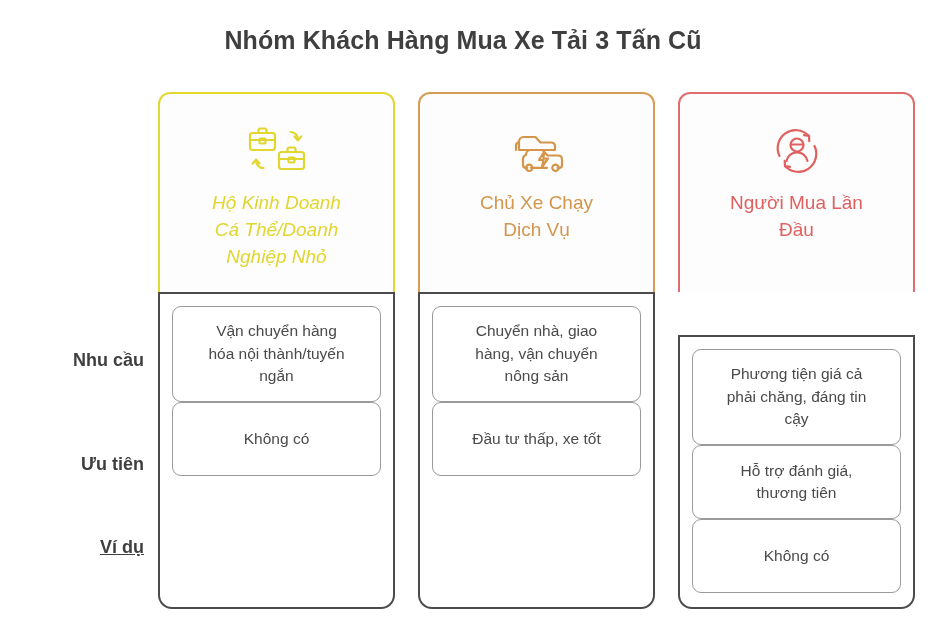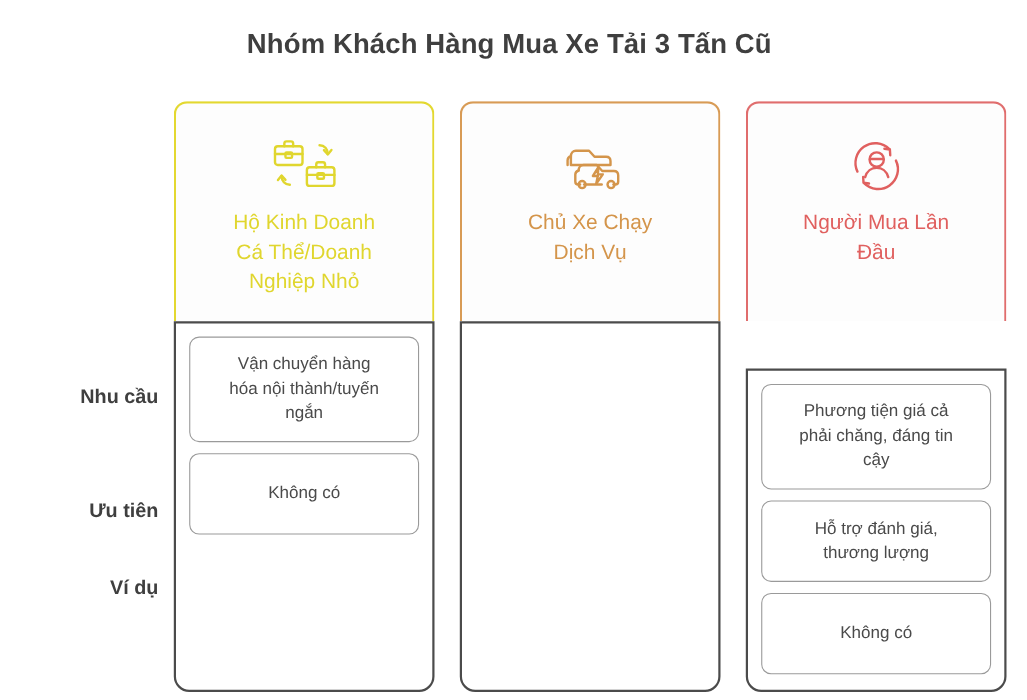--- a/index.html
+++ b/index.html
@@ -51,38 +51,38 @@
     position: absolute;
     right: 14px;
     font-size: 18px;
     font-weight: bold;
     color: #3f3f3f;
     white-space: nowrap;
     text-align: right;
   }
   .rowlabel.r0 { top: 58px; }
   .rowlabel.r1 { top: 162px; }
-  .rowlabel.r2 { top: 232px; }
+  .rowlabel.r2 { top: 245px; text-decoration: underline; }
 
   
   .headcard {
     grid-row: 1;
     border-width: 2px;
     border-style: solid;
     border-bottom: none;
     border-radius: 12px 12px 0 0;
     background: #fdfdfd;
     display: flex;
     flex-direction: column;
     align-items: center;
     justify-content: flex-start;
     box-sizing: border-box;
     padding-top: 26px;
   }
-  .headcard.c0 { grid-column: 2; border-color: #e3d830; }
+  .headcard.c0 { grid-column: 2; border-color: #e3d830; font-style: italic; }
   .headcard.c1 { grid-column: 4; border-color: #d89b55; }
   .headcard.c2 { grid-column: 6; border-color: #e06d6d; }
 
   .head-icon {
     height: 62px;
     display: flex;
     align-items: center;
     justify-content: center;
   }
   .head-title {
@@ -100,21 +100,20 @@
   
   .bodycol {
     grid-row: 2;
     border: 2px solid #4b4b4b;
     border-radius: 0 0 14px 14px;
     background: #ffffff;
     box-sizing: border-box;
     padding: 12px 12px 14px 12px;
     display: flex;
     flex-direction: column;
-    gap: 10px;
   }
   .bodycol.c0 { grid-column: 2; }
   .bodycol.c1 { grid-column: 4; }
   .bodycol.c2 { grid-column: 6; margin-top: 43px; }
 
   .cell {
     border: 1.5px solid #9a9a9a;
     border-radius: 9px;
     background: #ffffff;
     display: flex;
@@ -201,24 +200,28 @@
   </div>
 
   <div class="bodycol c0">
     <div class="cell h0">Vận chuyển hàng
 hóa nội thành/tuyến
 ngắn</div>
     <div class="cell h2">Không có</div>
   </div>
 
   <div class="bodycol c1">
+    <div class="cell h0">Chuyển nhà, giao
+hàng, vận chuyển
+nông sản</div>
+    <div class="cell h1">Đầu tư thấp, xe tốt</div>
   </div>
 
   <div class="bodycol c2">
     <div class="cell h0">Phương tiện giá cả
 phải chăng, đáng tin
 cậy</div>
     <div class="cell h1">Hỗ trợ đánh giá,
-thương lượng</div>
+thương tiên</div>
     <div class="cell h2">Không có</div>
   </div>
 
 </div>
 
 </body></html>

